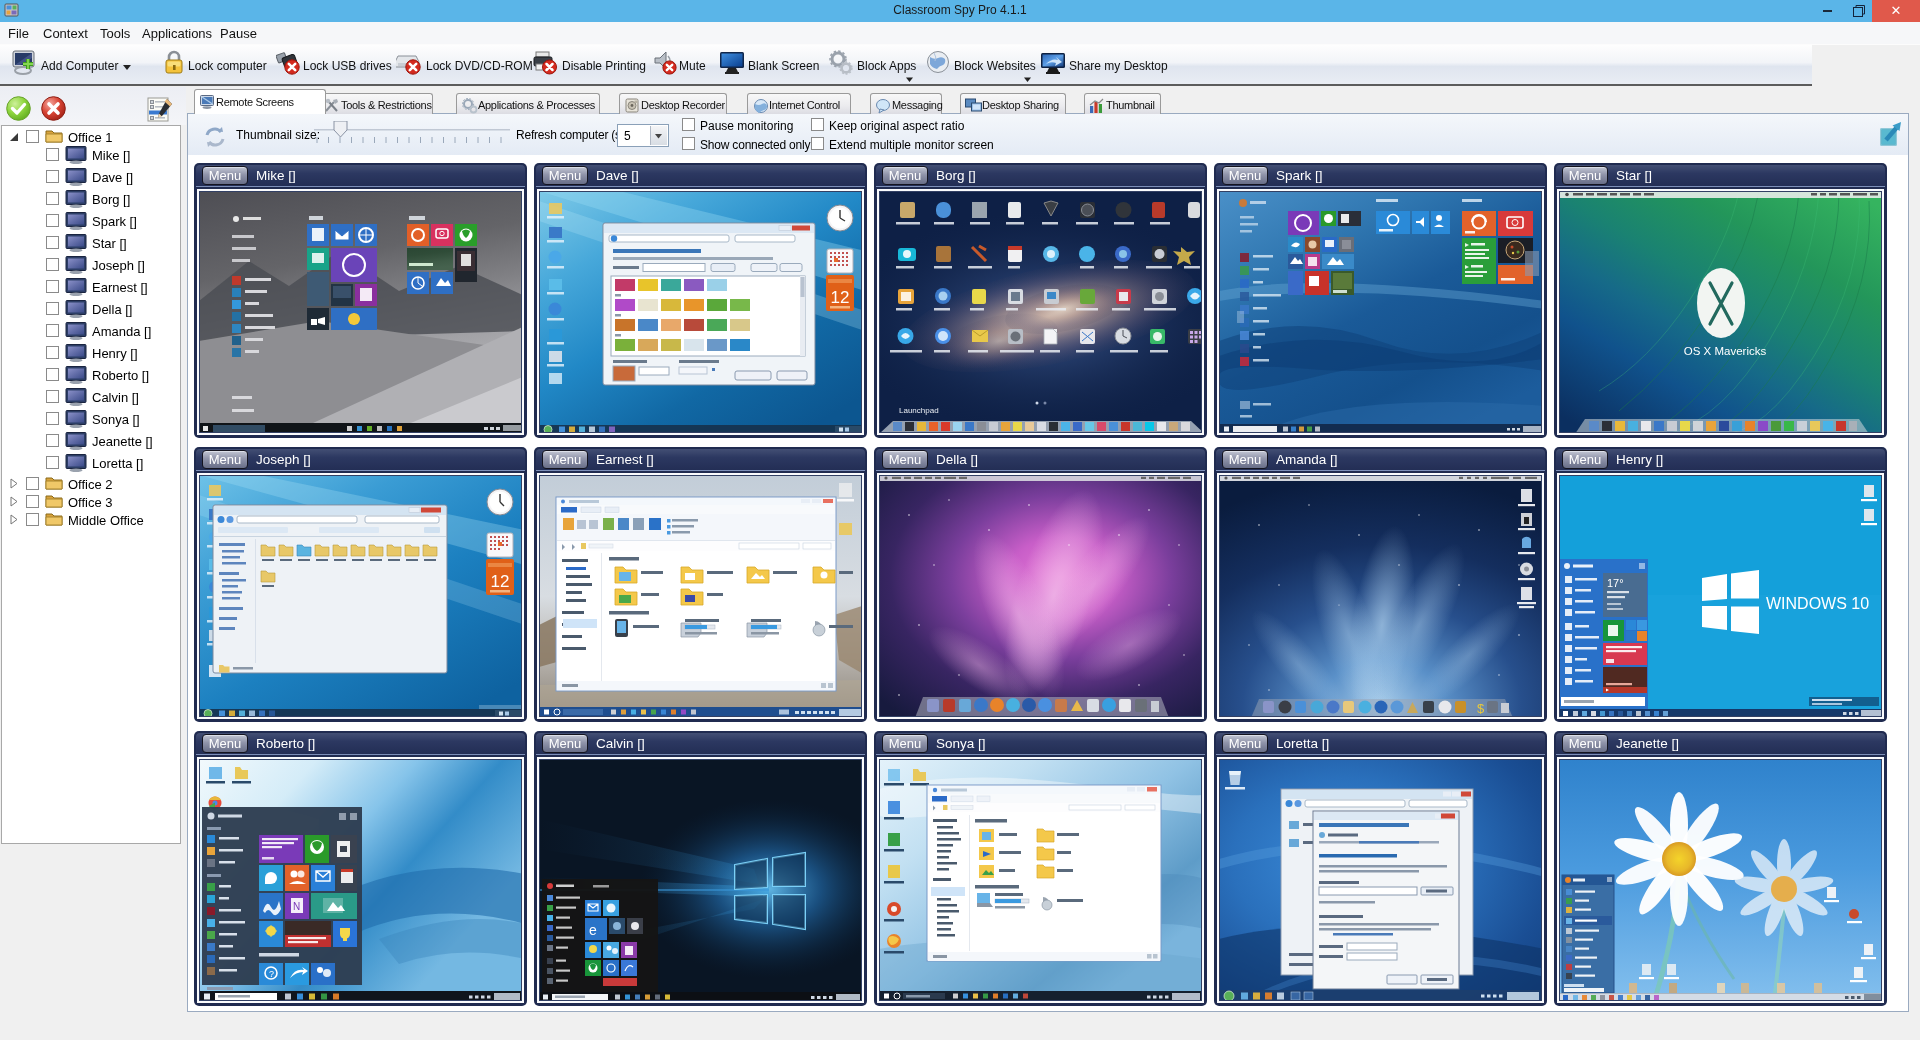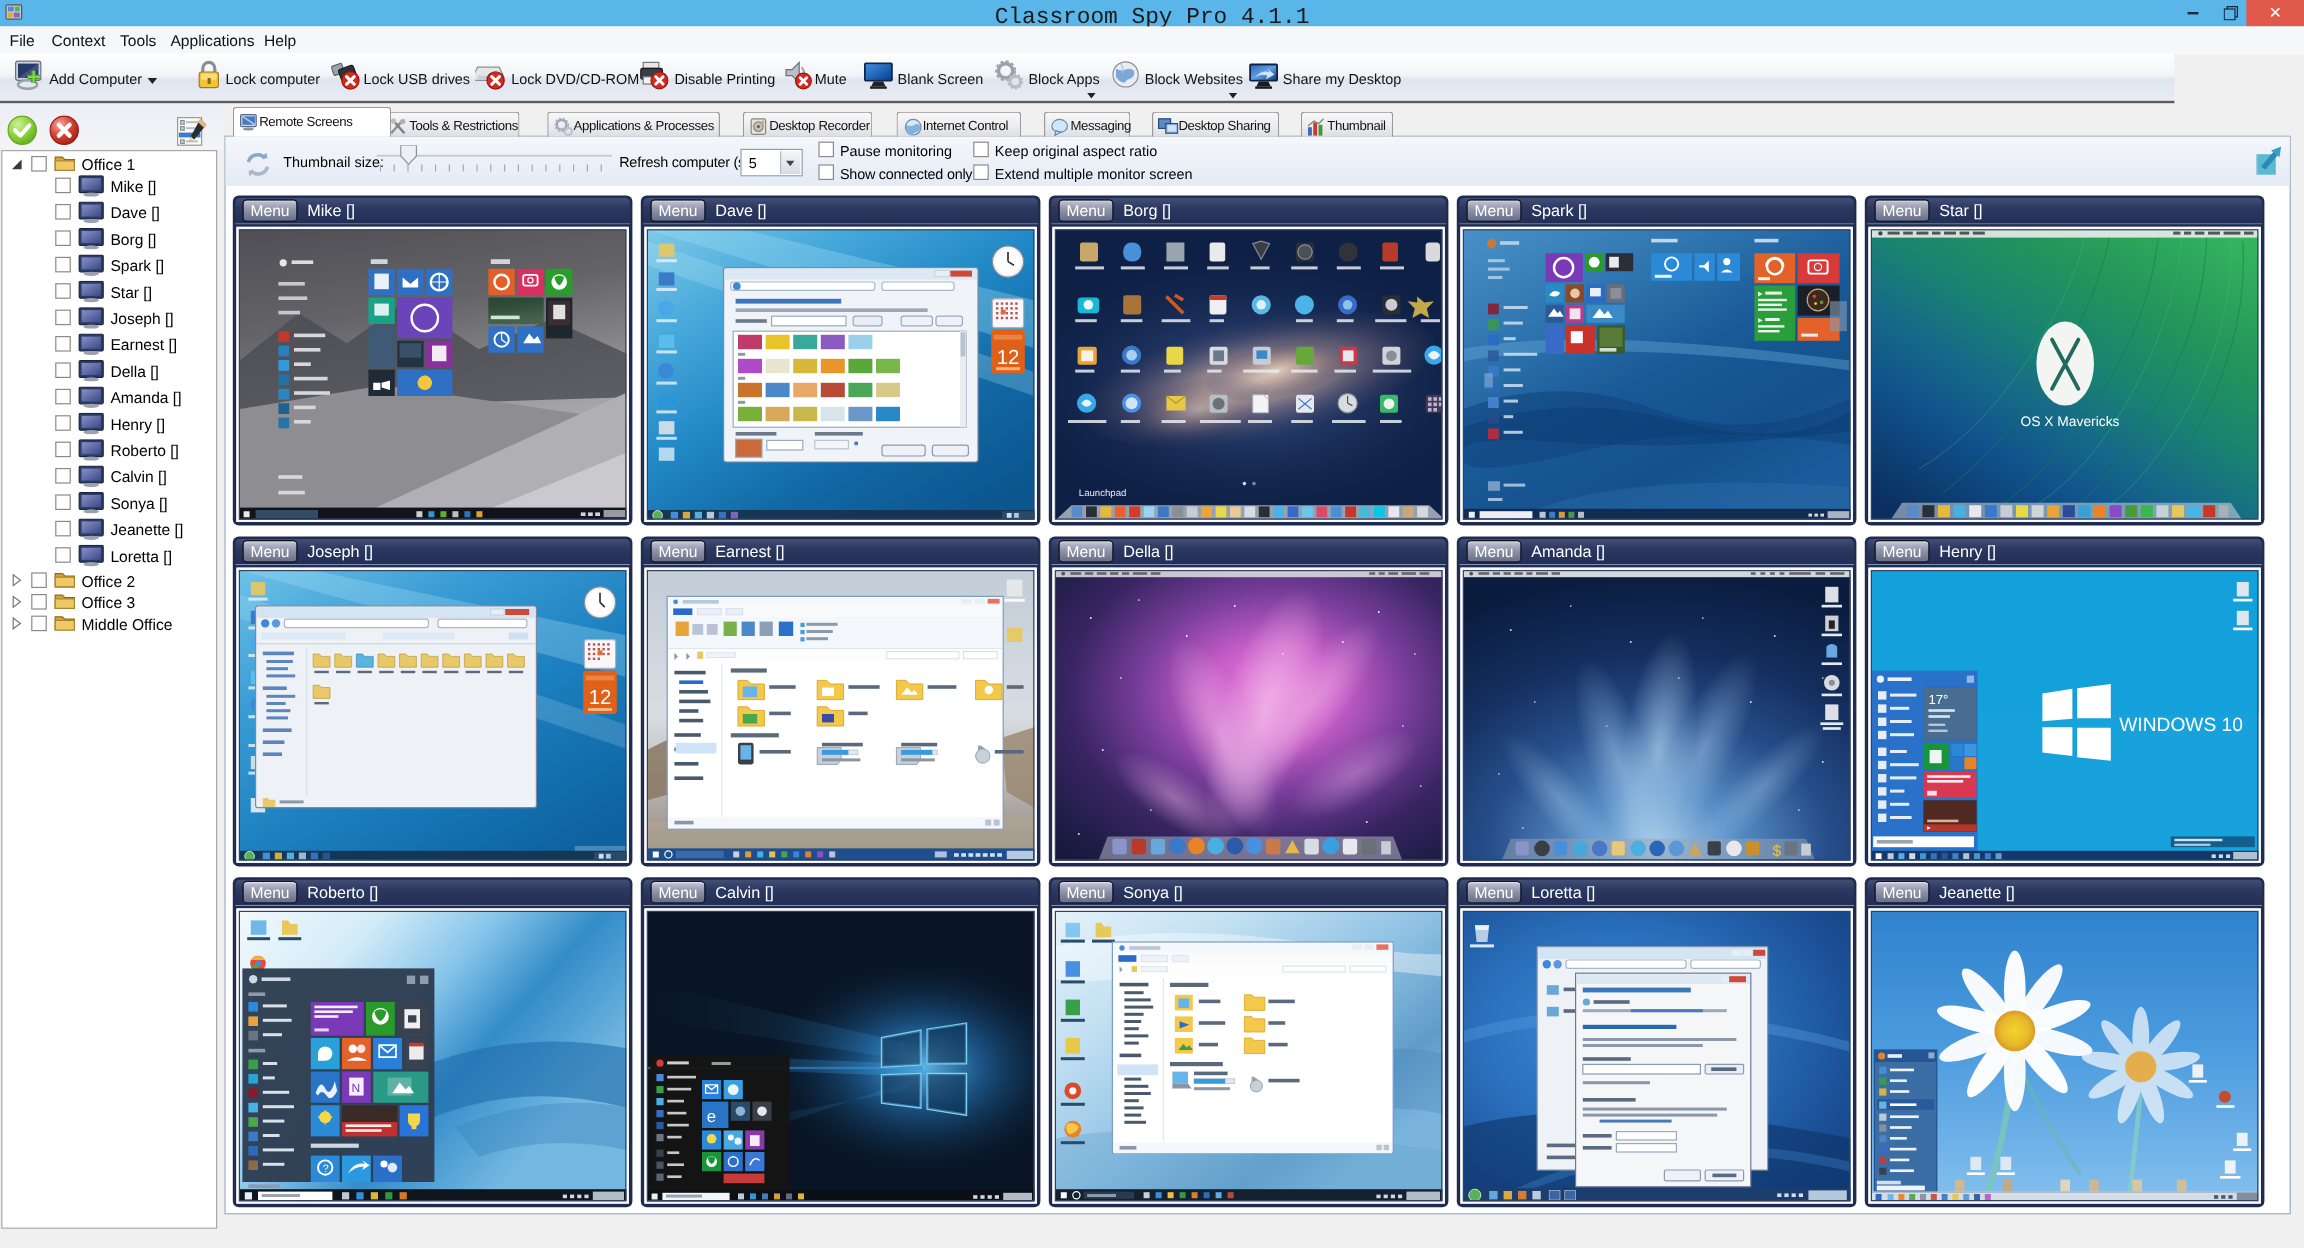--- a/index.html
+++ b/index.html
@@ -1,31 +1,31 @@
 <!DOCTYPE html>
 <html><head><meta charset="utf-8">
 <style>
 *{margin:0;padding:0;box-sizing:border-box;}
 html,body{width:1920px;height:1040px;overflow:hidden;}
 body{font-family:"Liberation Sans",sans-serif;background:#f0f0f0;position:relative;font-size:12px;}
 .abs{position:absolute;}
 
 #titlebar{left:0;top:0;width:1920px;height:22px;background:#5ab5e8;}
-#title-text{width:100%;text-align:center;top:3px;font-size:19px;color:#1a1a1a;font-family:Liberation Mono, monospace;}
+#title-text{width:100%;text-align:center;top:3px;font-size:12px;color:#1a1a1a;}
 #btn-close{right:0;top:0;width:48px;height:22px;background:#e0594b;color:#fff;text-align:center;font-size:13px;line-height:21px;}
 
 #menubar{left:0;top:22px;width:1920px;height:23px;background:#f6f7f9;border-bottom:1px solid #fcfcfc;}
 .menuitem{top:4px;font-size:13px;color:#111;}
 
 #toolbar{left:0;top:45px;width:1812px;height:41px;background:linear-gradient(#fefefe 0%,#f2f4f8 45%,#dfe5ef 55%,#e9edf4 100%);border-bottom:2px solid #5c5c5c;}
 .tbtxt{top:14px;font-size:12px;color:#111;}
 .tbico{top:5px;}
 
 #leftbtns{left:0;top:87px;width:186px;height:38px;background:linear-gradient(#eceef4,#f4f5f8);}
-#tree{left:1px;top:125px;width:180px;height:899px;background:#fff;border:1px solid #a8a8a8;}
+#tree{left:1px;top:125px;width:180px;height:719px;background:#fff;border:1px solid #a8a8a8;}
 .trow{font-size:13px;color:#000;white-space:nowrap;}
 .cbx{width:13px;height:13px;border:1px solid #8a8a8a;background:#fff;position:absolute;}
 
 #mainpanel{left:187px;top:113px;width:1722px;height:899px;background:#fff;border:1px solid #9aaac0;}
 .tab{top:93px;height:21px;background:linear-gradient(#f8f8f8,#ebebee 60%,#dcdce2);border:1px solid #9a9a9a;border-bottom:none;border-radius:3px 3px 0 0;font-size:11px;letter-spacing:-0.3px;color:#111;}
 .tabactive{top:89px;height:25px;padding-top:2px;background:#fff;z-index:5;}
 .tablbl{position:absolute;left:21px;top:5px;white-space:nowrap;}
 .tabactive .tablbl{top:7px;}
 
 #subbar{left:188px;top:114px;width:1720px;height:41px;background:linear-gradient(#f4f7fb,#e4ebf5);text-align:right;}
@@ -53,21 +53,21 @@
       <path d="M3 2.5 V0.5 H11.5 V9 H10" fill="none" stroke="#13233a"></path>
     </svg>
   <div class="abs" id="btn-close">✕</div>
 </div>
 
 <div class="abs" id="menubar">
   <div class="abs menuitem" style="left:8px">File</div>
   <div class="abs menuitem" style="left:43px">Context</div>
   <div class="abs menuitem" style="left:100px">Tools</div>
   <div class="abs menuitem" style="left:142px">Applications</div>
-  <div class="abs menuitem" style="left:220px">Help</div>
+  <div class="abs menuitem" style="left:220px">Pause</div>
 </div>
 
 <div class="abs" id="toolbar">
 
   <svg class="abs tbico" style="left:12px" width="24" height="26" viewBox="0 0 24 26">
     <rect x="1" y="1" width="21" height="16" rx="2" fill="#cdd2da" stroke="#6a7078"></rect>
     <rect x="3" y="3" width="17" height="12" fill="#263a66"></rect>
     <path d="M3 15 L20 3 L20 8 L8 15 Z" fill="#46588a" opacity="0.85"></path>
     <ellipse cx="11" cy="20.5" rx="8" ry="3.5" fill="none" stroke="#9aa0a8" stroke-width="2"></ellipse>
     <path d="M16 9 v10 M11 14 h10" stroke="#3f9e1e" stroke-width="4"></path>

